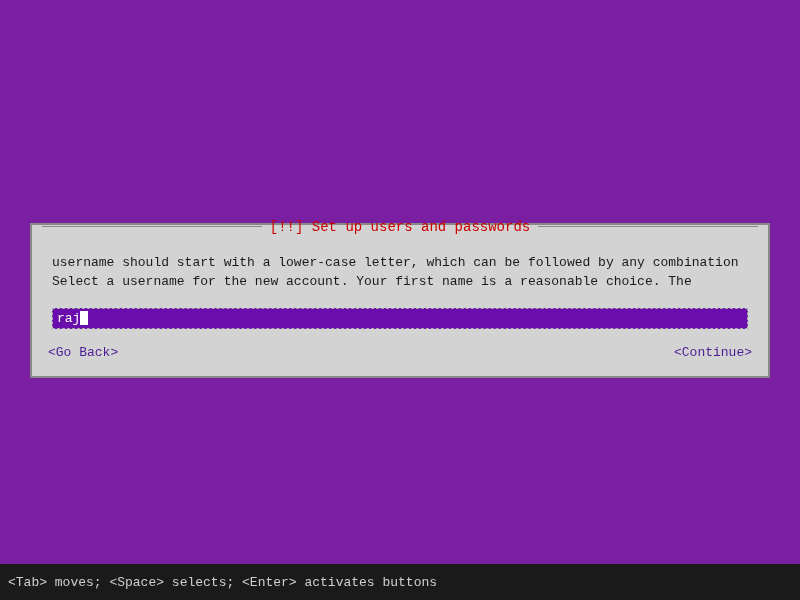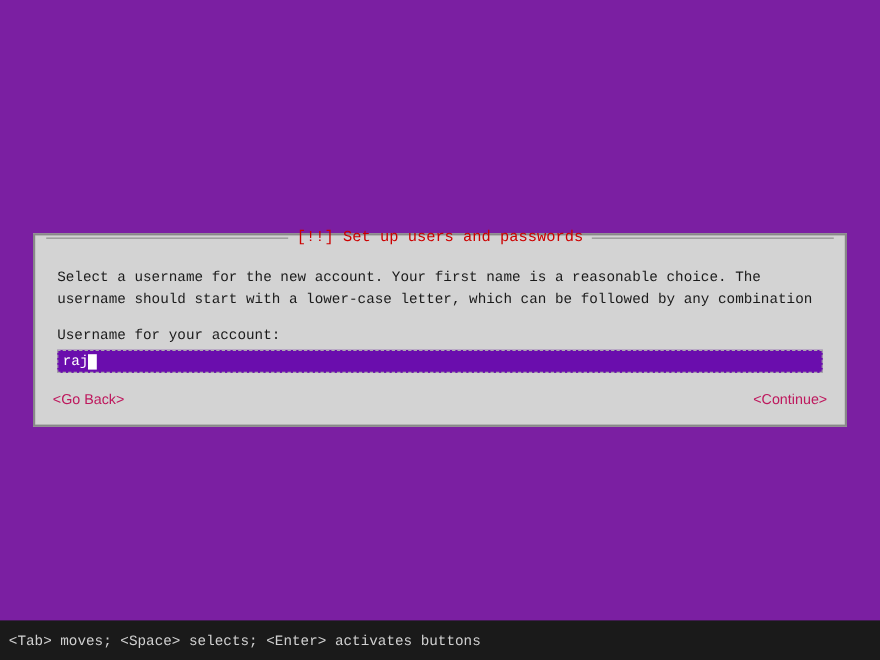--- a/index.html
+++ b/index.html
@@ -107,23 +107,23 @@
       margin-left: 0px;
     }
 
     #button-row {
       display: flex;
       justify-content: space-between;
       padding: 4px 10px;
     }
 
     .dialog-button {
-      font-family: Liberation Sans, sans-serif;
+      font-family: Liberation Mono, monospace;
       font-size: 13px;
-      color: #be185d;
+      color: #4c1d95;
       background: transparent;
       border: none;
       cursor: pointer;
       padding: 2px 6px;
     }
 
     #statusbar {
       position: absolute;
       bottom: 0;
       left: 0;
@@ -143,24 +143,23 @@
 
 <div id="desktop">
   <div id="dialog">
     <div id="dialog-title-bar">
       <div id="dialog-title-line-left"></div>
       <span id="dialog-title-text">[!!] Set up users and passwords</span>
       <div id="dialog-title-line-right"></div>
     </div>
     <div id="dialog-body">
       <div id="description">
+        <div>username should start with a lower-case letter, which can be followed by any combination</div>
         <div>Select a username for the new account. Your first name is a reasonable choice. The</div>
-        <div>username should start with a lower-case letter, which can be followed by any combination</div>
       </div>
-      <div id="username-label">Username for your account:</div>
       <div id="username-input-container">
         <div id="username-input-display">
           <span>raj</span>
             <span id="username-cursor"></span>
         </div>
       </div>
     </div>
     <div id="button-row">
       <button class="dialog-button">&lt;Go Back&gt;</button>
       <button class="dialog-button">&lt;Continue&gt;</button>

